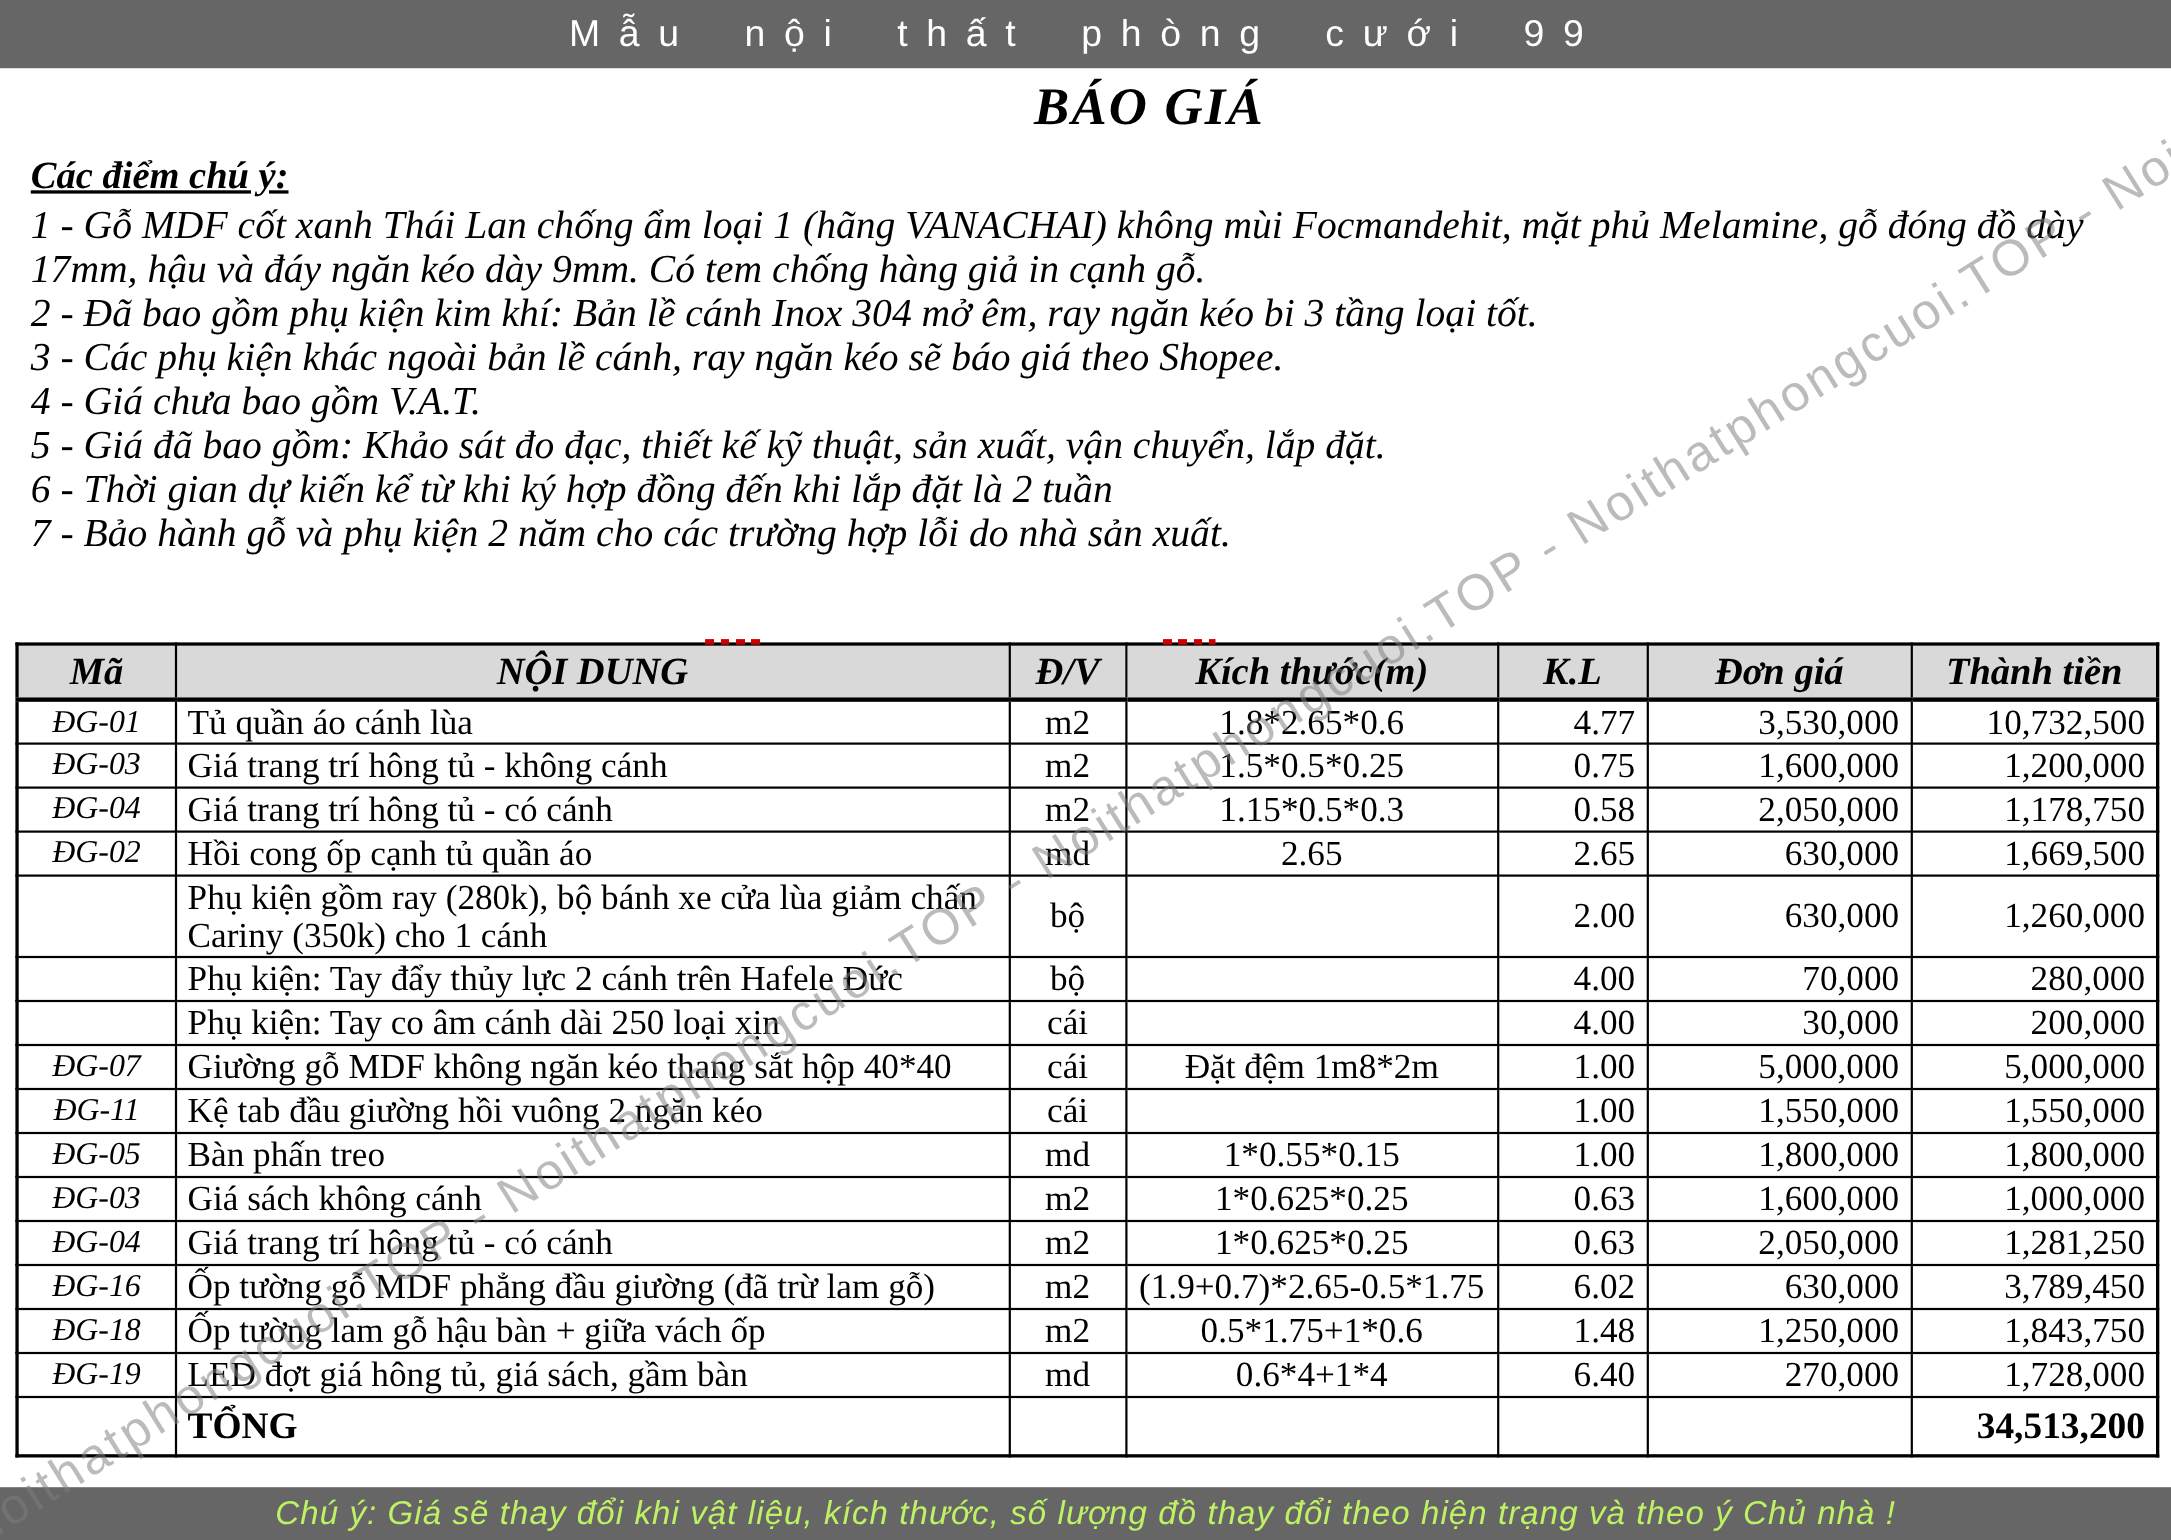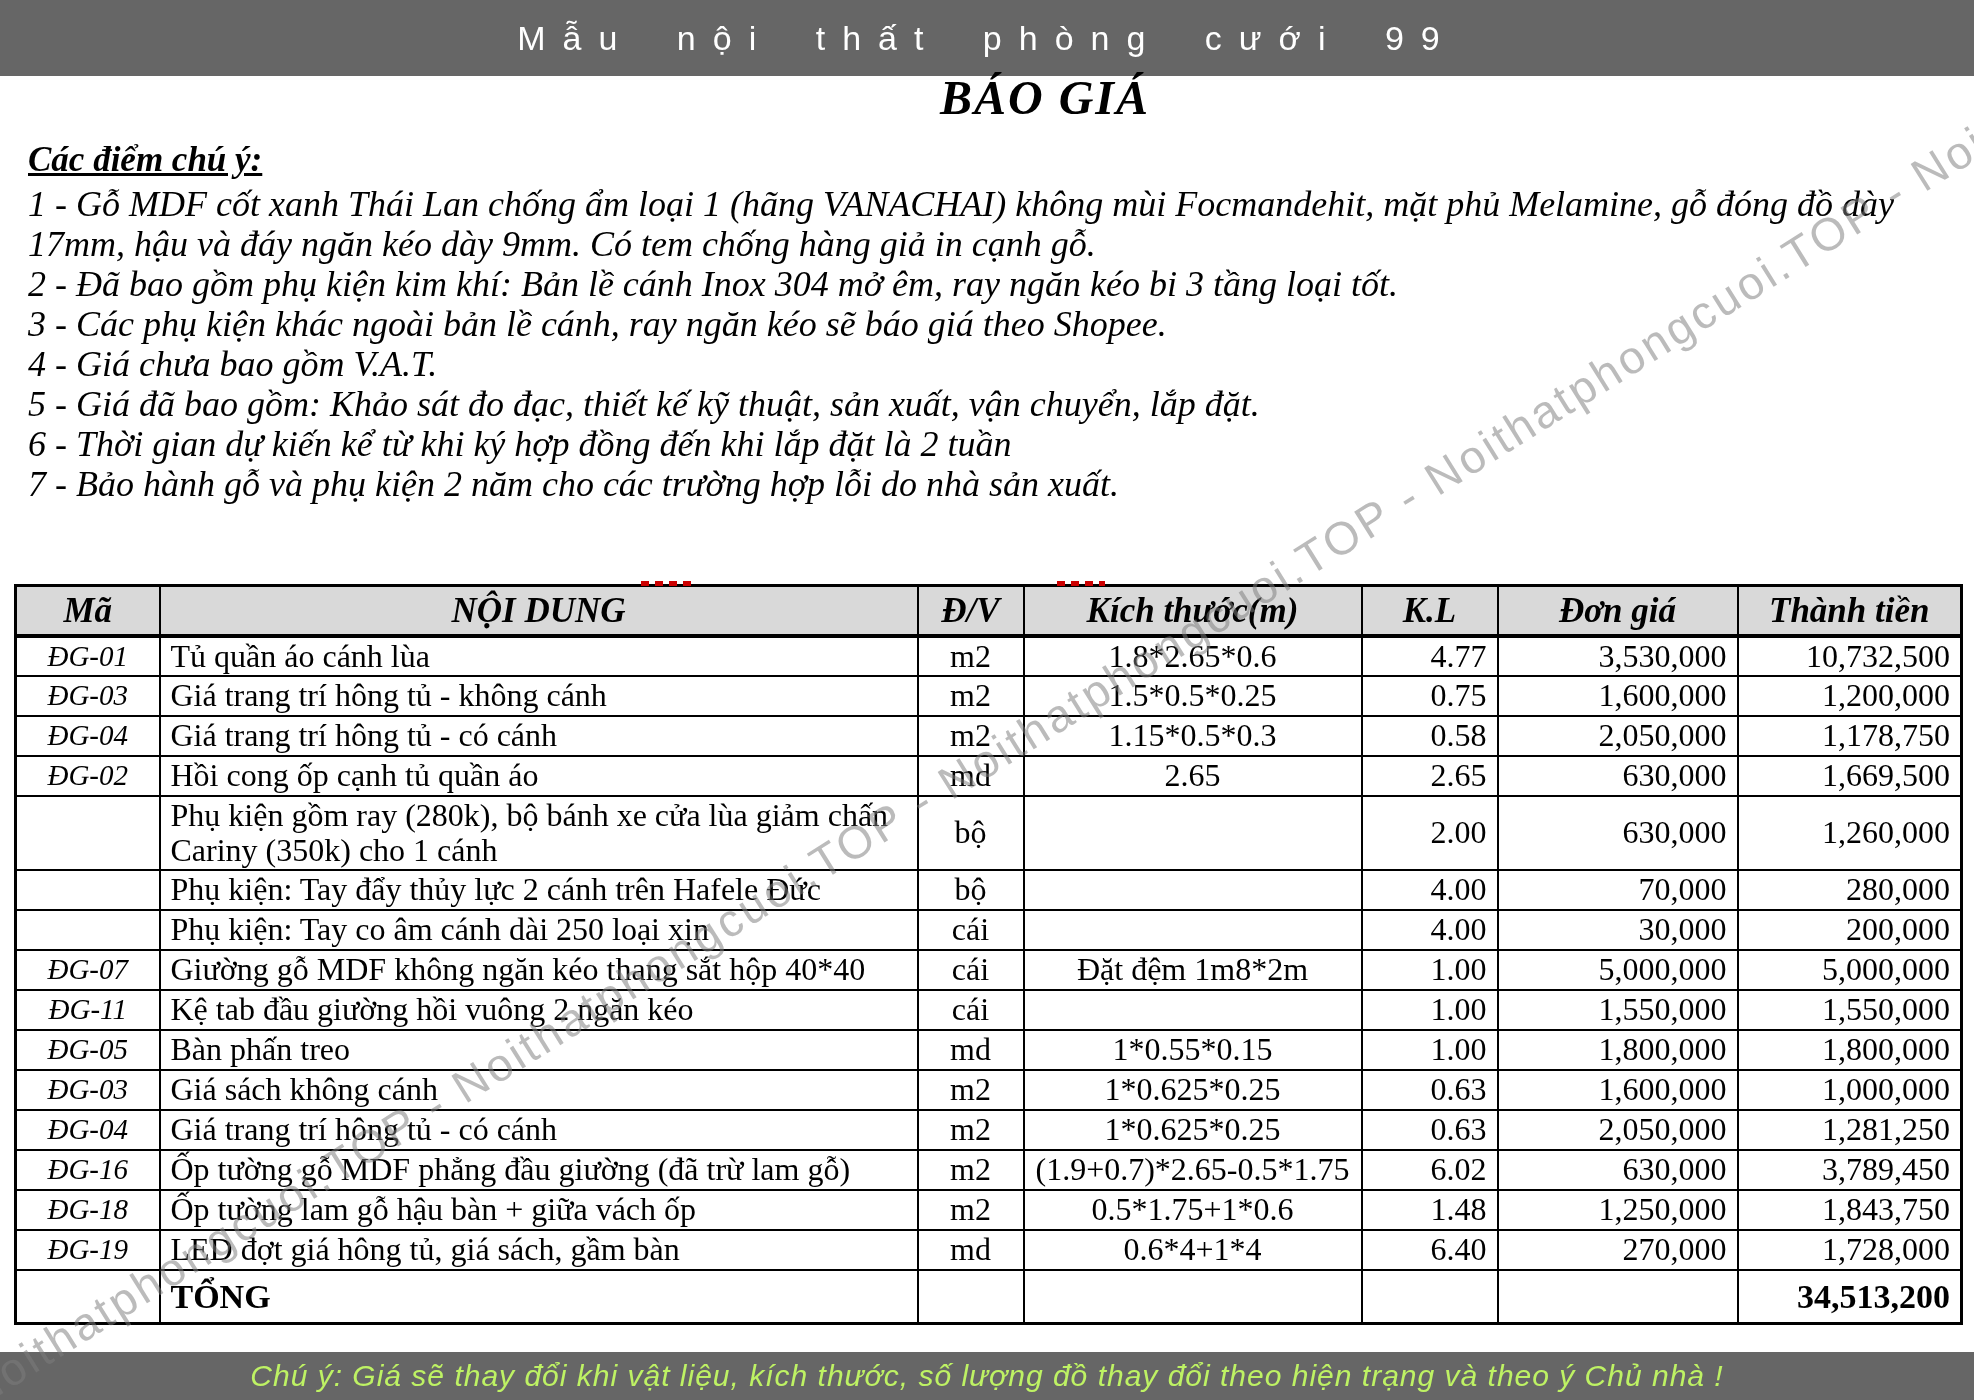--- a/index.html
+++ b/index.html
@@ -6,21 +6,21 @@
   html,body { width:1974px; height:1400px; }
   body {
     position: relative;
     background: #ffffff;
     overflow: hidden;
     font-family: "Liberation Serif", "DejaVu Serif", serif;
     color: #000;
   }
   
   .topbar {
-    position: absolute; top:0; left:0; width:1974px; height:76px;
+    position: absolute; top:0; left:0; width:1974px; height:62px;
     background:#666666; color:#fff;
     display:flex; align-items:center; justify-content:center;
     font-family:"Liberation Sans","DejaVu Sans",sans-serif;
     font-weight:300; font-size:34px; letter-spacing:17px; word-spacing:16px;
   }
   
   .doc-title {
     position:absolute; top:70px; left:120px; width:1850px;
     text-align:center;
     font-size:48px; font-weight:bold; font-style:italic; letter-spacing:2px;

